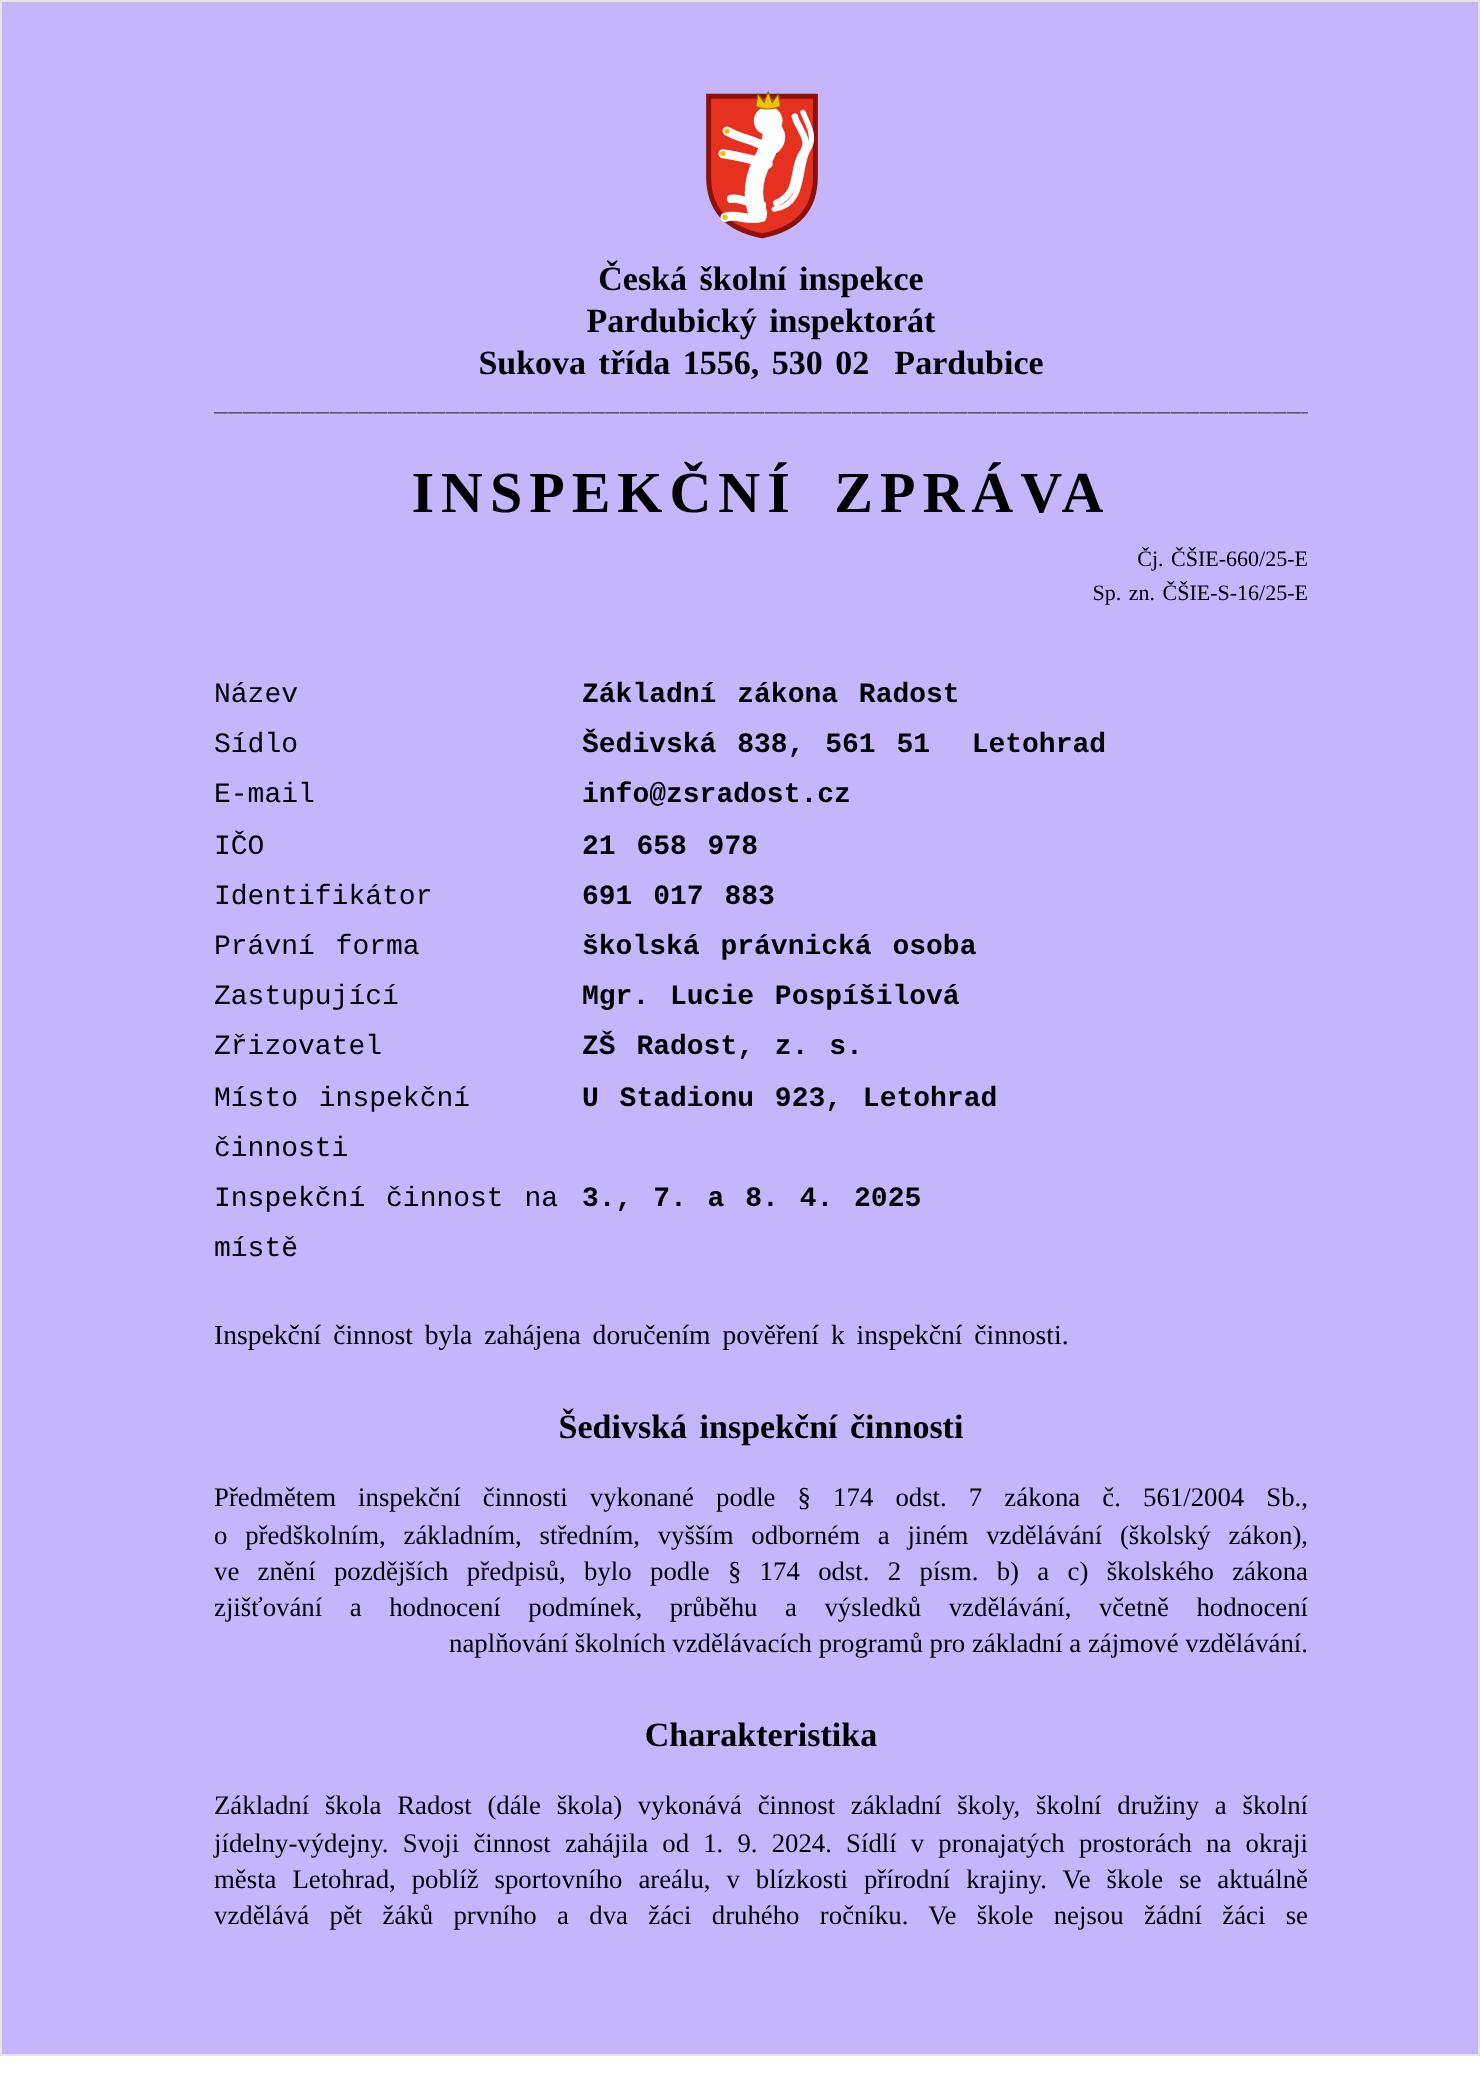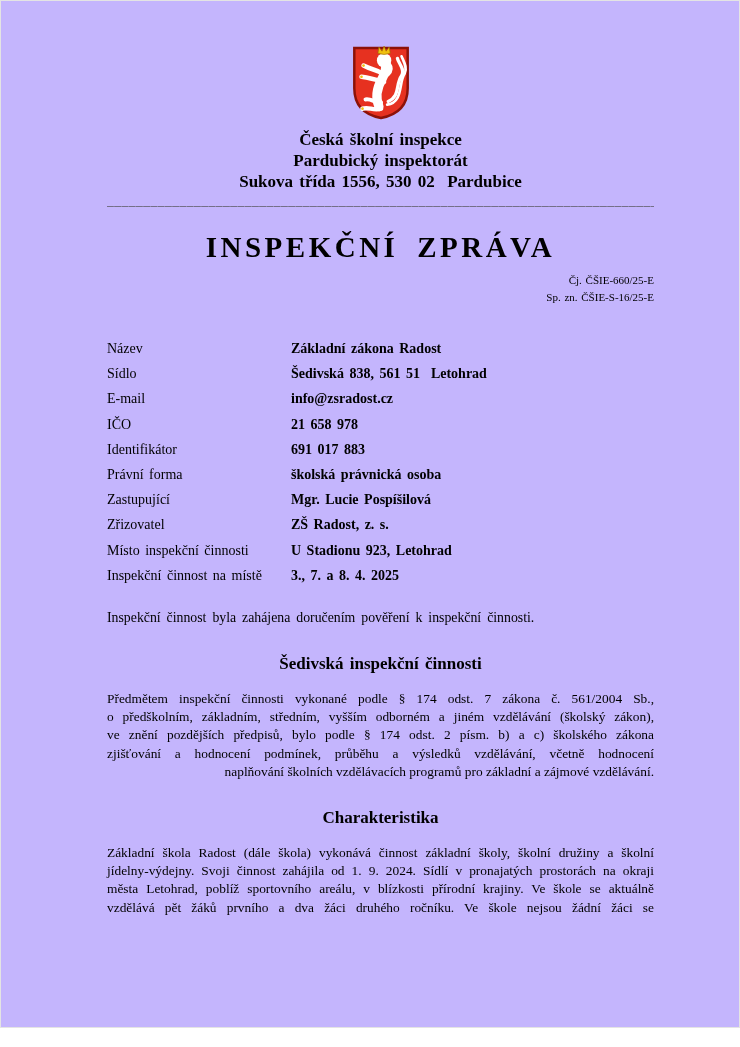--- a/index.html
+++ b/index.html
@@ -56,21 +56,21 @@
     text-align: right;
     font-size: 11px;
     line-height: 16.5px;
     word-spacing: 1px;
   }
   .title + .ref { margin-top: 11px; }
   .info-table {
     margin-top: 31px;
     font-size: 14px;
   }
-  .row { display: flex; line-height: 25.2px; }
+  .row { display: flex; line-height: 25.2px; font-family: Liberation Mono, monospace; }
   .lbl { flex: 0 0 184px; width: 184px; word-spacing: 2px; }
   .val { font-weight: bold; white-space: pre-wrap; word-spacing: 2px; }
   .note {
     margin: 21px 0 0;
     font-size: 13.8px;
     line-height: 18px;
     word-spacing: 2.5px;
   }
   .h {
     margin: 26px 0 0;

